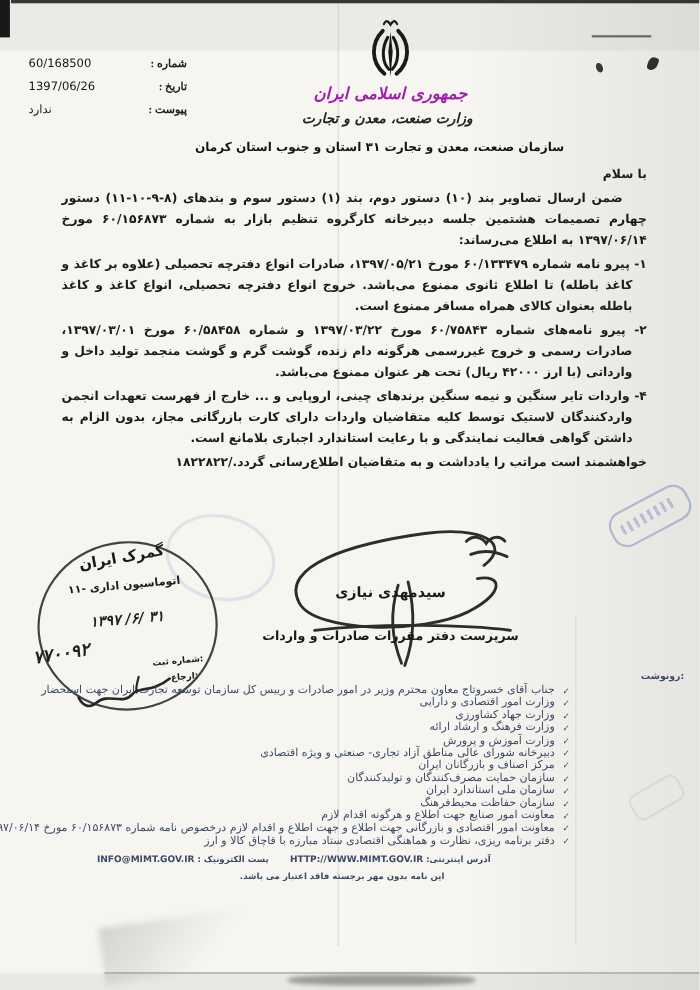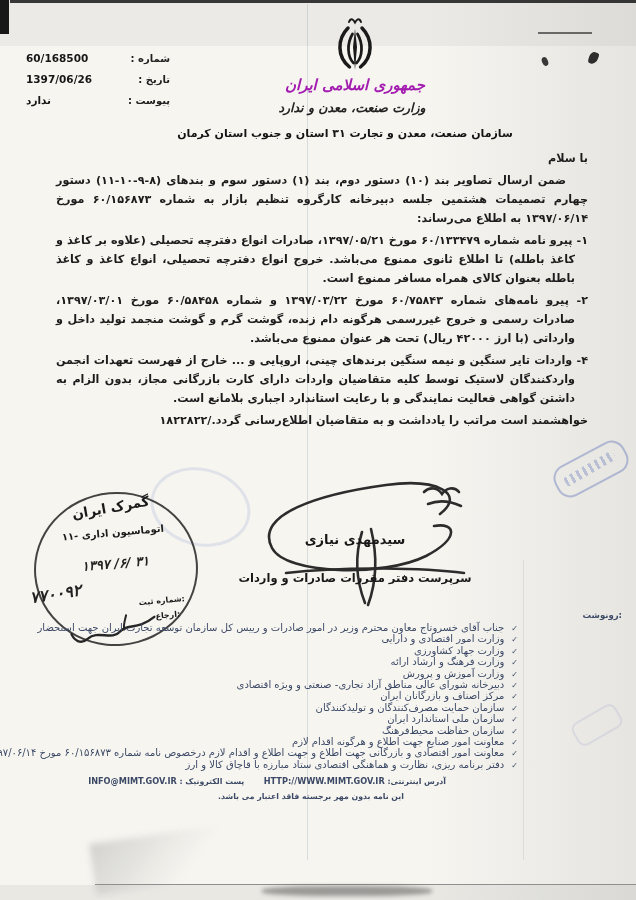--- a/index.html
+++ b/index.html
@@ -24,22 +24,22 @@
   .art-tr-mark2{right:88px;top:57px;width:6px;height:9px;background:#383838;border-radius:50%;transform:rotate(-22deg);}
   .bottom-line{position:absolute;left:95px;top:884px;width:541px;height:1px;background:#8f8f8f;}
   .bottom-band{position:absolute;left:0;top:885px;width:636px;height:15px;background:rgba(120,120,120,.10);}
   .bottom-smudge{position:absolute;left:262px;top:886px;width:170px;height:10px;background:#4c4c4c;opacity:.5;filter:blur(2px);border-radius:40%;}
   .left-smudge{position:absolute;left:92px;top:834px;width:140px;height:52px;
     background:linear-gradient(135deg,rgba(110,110,110,.26),rgba(110,110,110,0) 70%);
     transform:rotate(-8deg);filter:blur(3px);}
   
   .meta{position:absolute;left:26px;top:52px;width:144px;direction:rtl;}
   .meta-row{display:flex;justify-content:space-between;align-items:baseline;margin-bottom:9px;}
-  .meta-lbl{font-size:10px;font-weight:bold;color:#202020;}
-  .meta-val{font-size:10.5px;font-weight:bold;direction:ltr;unicode-bidi:embed;color:#161616;}
+  .meta-lbl{font-size:10px;font-weight:bold;color:#202020;font-family:Liberation Serif, serif;}
+  .meta-val{font-size:10.5px;font-weight:normal;direction:ltr;unicode-bidi:embed;color:#161616;}
   
   .emblem{position:absolute;left:355px;top:16px;transform:translateX(-50%);}
   .hdr-country{position:absolute;left:355px;top:76px;transform:translateX(-50%);
     font-size:15px;font-weight:bold;font-style:italic;white-space:nowrap;color:#a21caf;}
   .hdr-ministry{position:absolute;left:352px;top:100px;transform:translateX(-50%);
     font-size:12.5px;font-weight:bold;font-style:italic;white-space:nowrap;color:#222;}
   .hdr-org{position:absolute;left:345px;top:127px;transform:translateX(-50%);
     font-size:11px;font-weight:bold;white-space:nowrap;color:#141414;}
   
   .body{position:absolute;top:149px;right:48px;width:532px;direction:rtl;
@@ -131,21 +131,21 @@
       </g>
       <g fill="none" stroke="#1a1a1a" stroke-width="5.5" stroke-linecap="round">
         <path d="M39 36 C27 56 29 82 41 94"></path>
         <path d="M49 36 C61 56 59 82 47 94"></path>
       </g>
       <path d="M44 26 L40 62 L44 108 L48 62 Z" fill="#1a1a1a"></path>
       <path d="M32 12 C36 2 41 8 44 13 C47 8 52 2 56 12" stroke="#1a1a1a" stroke-width="4" fill="none" stroke-linecap="round"></path>
     </svg>
   </div>
   <div class="hdr-country">جمهوری اسلامی ایران</div>
-  <div class="hdr-ministry">وزارت صنعت، معدن و ندارد</div>
+  <div class="hdr-ministry">وزارت صنعت، معدن و تجارت</div>
   <div class="hdr-org">سازمان صنعت، معدن و تجارت ۳۱ استان و جنوب استان کرمان</div>
 
   <div class="body">
     <p class="salut">با سلام</p>
     <p class="intro">ضمن ارسال تصاویر بند (۱۰) دستور دوم، بند (۱) دستور سوم و بندهای (۸-۹-۱۰-۱۱) دستور چهارم تصمیمات هشتمین جلسه دبیرخانه کارگروه تنظیم بازار به شماره ۶۰/۱۵۶۸۷۳ مورخ ۱۳۹۷/۰۶/۱۴ به اطلاع می‌رساند:</p>
     <p class="item">۱- پیرو نامه شماره ۶۰/۱۳۳۴۷۹ مورخ ۱۳۹۷/۰۵/۲۱، صادرات انواع دفترچه تحصیلی (علاوه بر کاغذ و کاغذ باطله) تا اطلاع ثانوی ممنوع می‌باشد. خروج انواع دفترچه تحصیلی، انواع کاغذ و کاغذ باطله بعنوان کالای همراه مسافر ممنوع است.</p>
     <p class="item">۲- پیرو نامه‌های شماره ۶۰/۷۵۸۴۳ مورخ ۱۳۹۷/۰۳/۲۲ و شماره ۶۰/۵۸۴۵۸ مورخ ۱۳۹۷/۰۳/۰۱، صادرات رسمی و خروج غیررسمی هرگونه دام زنده، گوشت گرم و گوشت منجمد تولید داخل و وارداتی (با ارز ۴۲۰۰۰ ریال) تحت هر عنوان ممنوع می‌باشد.</p>
     <p class="item">۴- واردات تایر سنگین و نیمه سنگین برندهای چینی، اروپایی و ... خارج از فهرست تعهدات انجمن واردکنندگان لاستیک توسط کلیه متقاضیان واردات دارای کارت بازرگانی مجاز، بدون الزام به داشتن گواهی فعالیت نمایندگی و با رعایت استاندارد اجباری بلامانع است.</p>
     <p class="closing">خواهشمند است مراتب را یادداشت و به متقاضیان اطلاع‌رسانی گردد./۱۸۲۲۸۲۲</p>
   </div>

